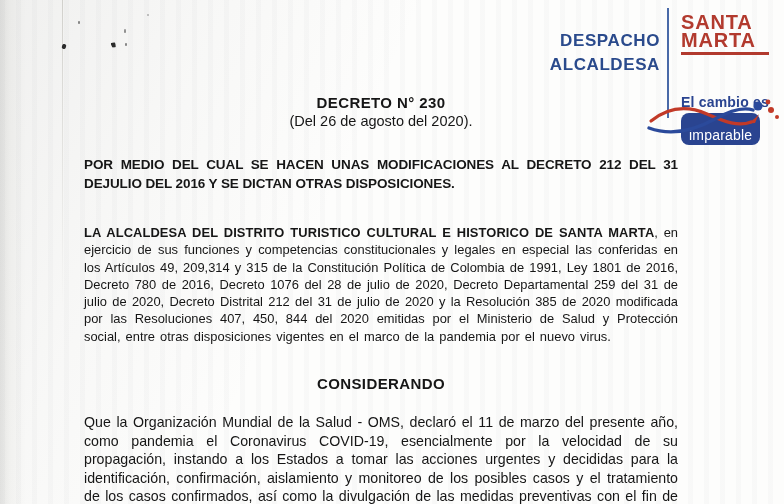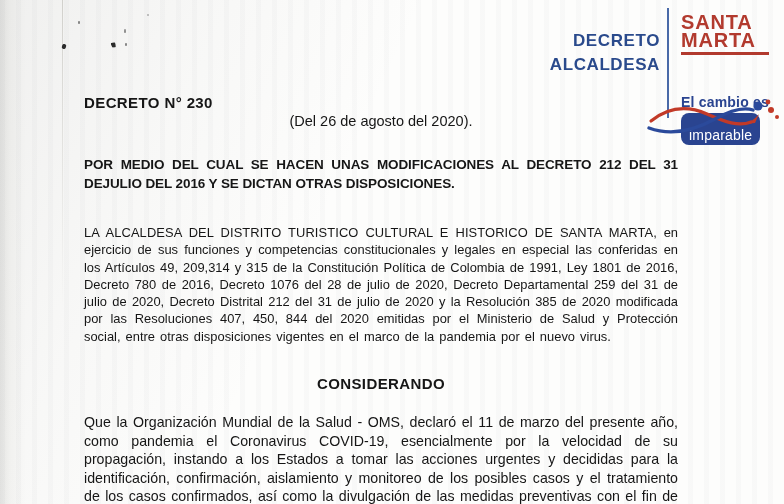--- a/index.html
+++ b/index.html
@@ -69,20 +69,21 @@
     letter-spacing:0.2px;
   }
   .logo-wave { position:absolute; left:-34px; top:84px; }
 
   
   .doc {
     position:absolute; left:84px; top:0; width:594px;
   }
   .doc-title {
     margin-top:94px;
+    text-align:center;
     font-size:15px;
     font-weight:bold;
     letter-spacing:0.4px;
   }
   .doc-date {
     margin-top:2px;
     text-align:center;
     font-size:14.5px;
   }
   .doc-subject {
@@ -93,21 +94,21 @@
     text-align:justify;
     letter-spacing:-0.1px;
   }
   .doc-authority {
     margin-top:31px;
     font-size:12.9px;
     line-height:17.3px;
     text-align:justify;
     word-spacing:1.5px;
   }
-  .doc-authority .lead { font-weight:normal; letter-spacing:0.1px; }
+  .doc-authority .lead { font-weight:bold; letter-spacing:0.1px; }
   .doc-heading {
     margin-top:30px;
     text-align:center;
     font-size:15px;
     font-weight:bold;
     letter-spacing:0.4px;
   }
   .doc-considerando {
     margin-top:21px;
     font-size:14.2px;
@@ -123,21 +124,21 @@
 
   <div class="crease"></div>
   <div class="speck s1"></div>
   <div class="speck s2"></div>
   <div class="speck s3"></div>
   <div class="speck s4"></div>
   <div class="speck s5"></div>
   <div class="speck s6"></div>
 
   <div class="office">
-    <div>DECRETO</div>
+    <div>DESPACHO</div>
     <div>ALCALDESA</div>
   </div>
 
   <div class="divider"></div>
 
   <div class="logo">
     <div class="logo-name">
       <div>SANTA</div>
       <div>MARTA</div>
     </div>

